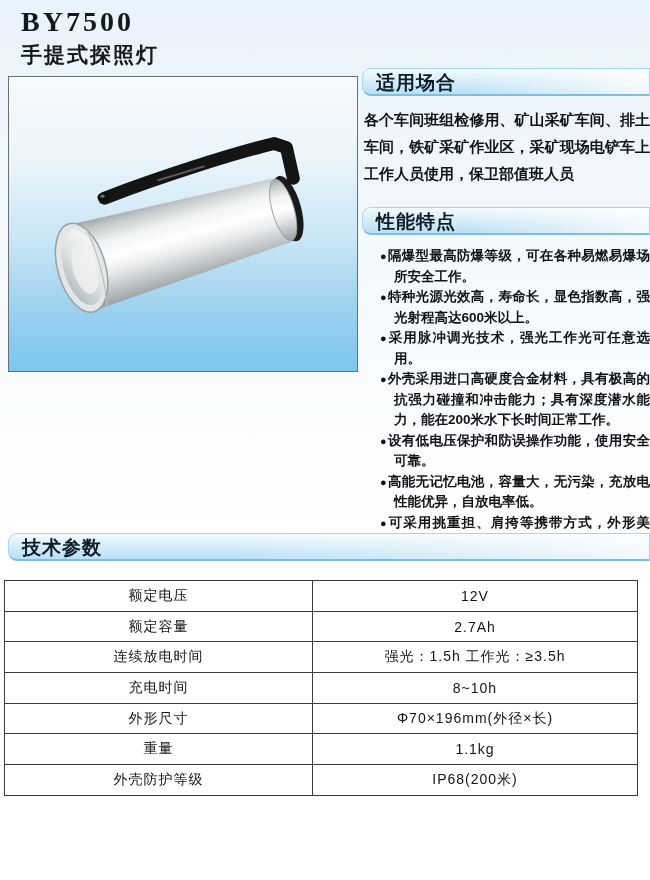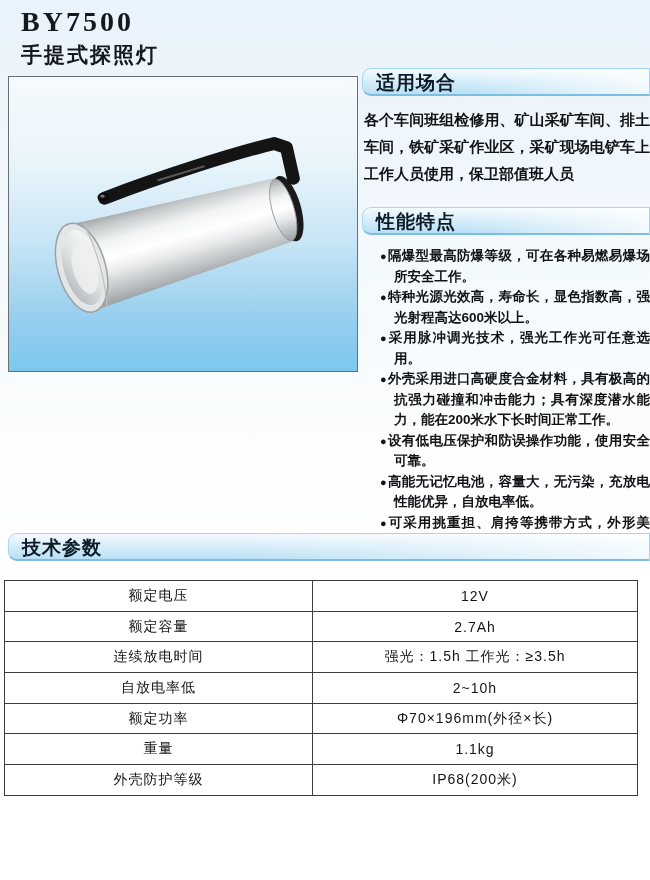--- a/index.html
+++ b/index.html
@@ -155,25 +155,25 @@
       </tr>
       <tr>
         <td class="c-label">额定容量</td>
         <td>2.7Ah</td>
       </tr>
       <tr>
         <td class="c-label">连续放电时间</td>
         <td>强光：1.5h 工作光：≥3.5h</td>
       </tr>
       <tr>
-        <td class="c-label">自放电率低</td>
-        <td>2~10h</td>
+        <td class="c-label">充电时间</td>
+        <td>8~10h</td>
       </tr>
       <tr>
-        <td class="c-label">额定功率</td>
+        <td class="c-label">外形尺寸</td>
         <td>Φ70×196mm(外径×长)</td>
       </tr>
       <tr>
         <td class="c-label">重量</td>
         <td>1.1kg</td>
       </tr>
       <tr>
         <td class="c-label">外壳防护等级</td>
         <td>IP68(200米)</td>
       </tr>

